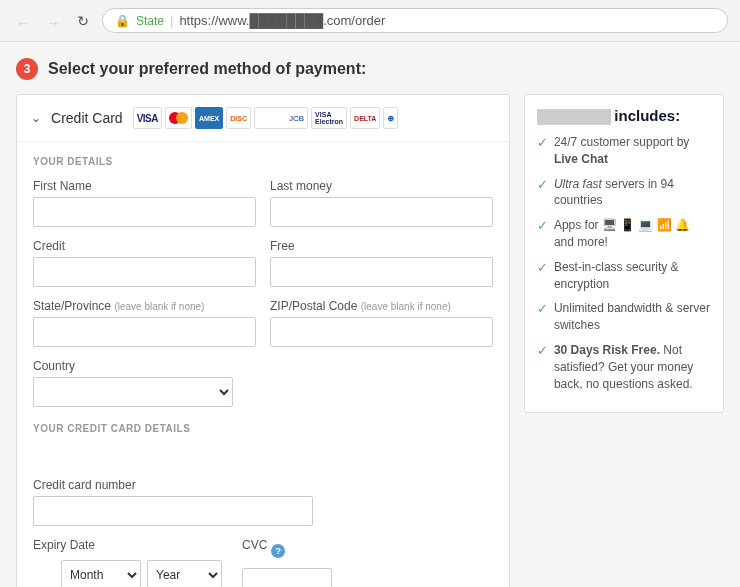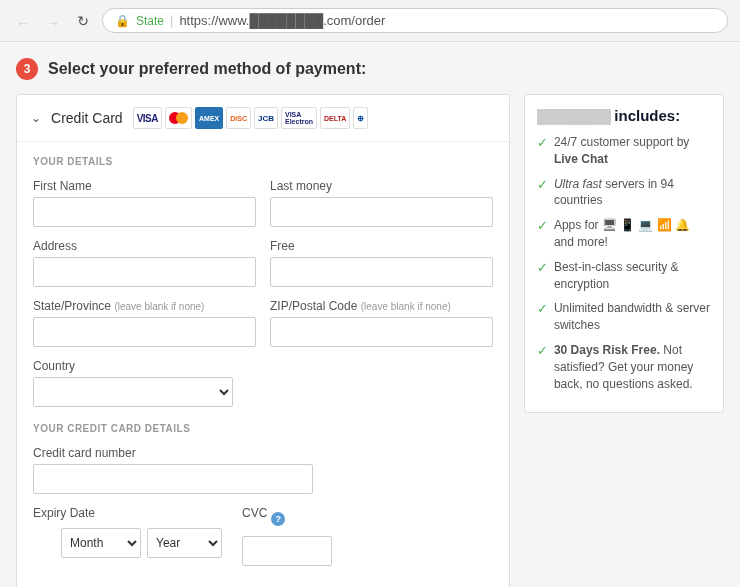--- a/index.html
+++ b/index.html
@@ -232,21 +232,21 @@
 
     
     .visa-card { color: #1a1f71; font-weight: 900; font-size: 10px; letter-spacing: -0.5px; }
     .mc-card {
       display: flex; align-items: center;
     }
     .mc-circle1 { width: 12px; height: 12px; background: #eb001b; border-radius: 50%; }
     .mc-circle2 { width: 12px; height: 12px; background: #f79e1b; border-radius: 50%; margin-left: -5px; }
     .amex-card { background: #2671b2; color: white; font-size: 7px; font-weight: bold; padding: 2px 3px; }
     .discover-card { color: #e65c12; font-size: 7px; font-weight: bold; }
-    .jcb-card { color: #003087; font-size: 8px; font-weight: bold; }
+    .jcb-card { color: #003087; font-size: 8px; font-weight: normal; margin-left: 31px; }
     .visa-e-card { color: #1a1f71; font-size: 7px; font-weight: bold; }
     .delta-card { color: #b31b1b; font-size: 7px; font-weight: bold; }
     .diners-card { color: #004a9f; font-size: 7px; }
   </style>
 </head>
 <body>
 
 <div class="browser-bar">
   <button class="nav-btn disabled">←</button>
   <button class="nav-btn disabled">→</button>
@@ -320,21 +320,21 @@
             <input class="form-input" type="text" style="">
           </div>
           <div class="form-group">
             <label class="form-label">Last money</label>
             <input class="form-input" type="text" style="">
           </div>
         </div>
 
         <div class="form-row">
           <div class="form-group">
-            <label class="form-label">Address</label>
+            <label class="form-label">Credit</label>
             <input class="form-input" type="text" style="">
           </div>
           <div class="form-group">
             <label class="form-label">Free</label>
             <input class="form-input" type="text" style="">
           </div>
         </div>
 
         <div class="form-row">
           <div class="form-group">
@@ -359,21 +359,21 @@
             <select class="form-select">
               <option value=""></option>
             </select>
           </div>
         </div>
 
         <div class="section-divider"></div>
         <div class="section-label">YOUR CREDIT CARD DETAILS</div>
 
         <div class="form-row">
-          <div class="form-group" style="max-width: 280px;">
+          <div class="form-group" style="max-width: 280px; margin-top: 32px;">
             <label class="form-label">Credit card number</label>
             <input class="form-input" type="text" style="">
           </div>
         </div>
 
         <div class="expiry-row">
           <div class="expiry-group">
             <label class="form-label">Expiry Date</label>
             <div class="expiry-selects">
               <select class="expiry-select month-select">

